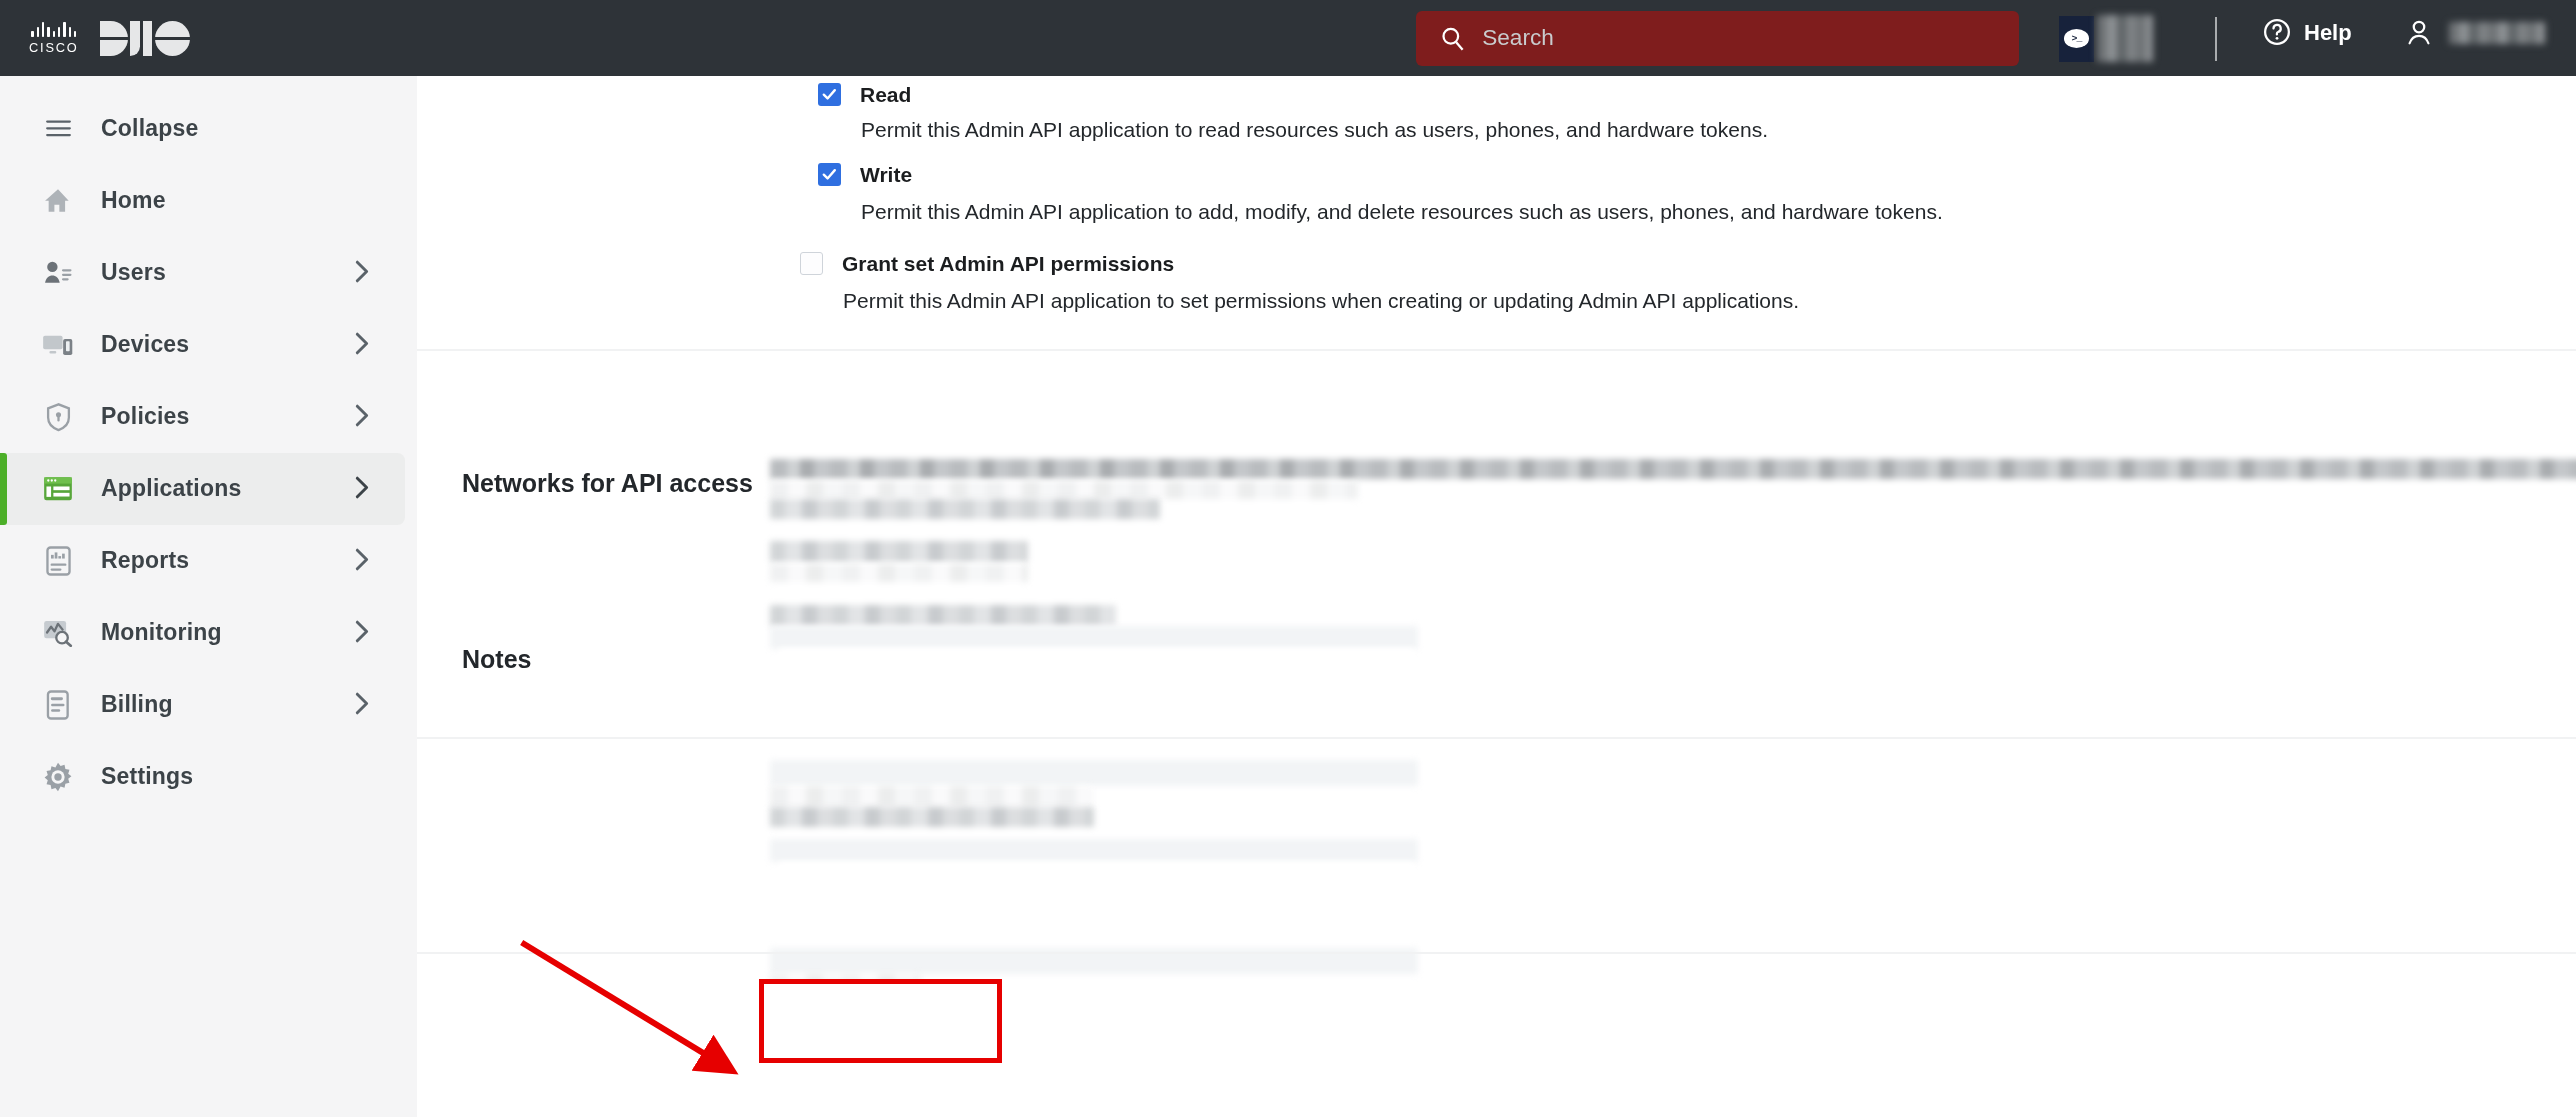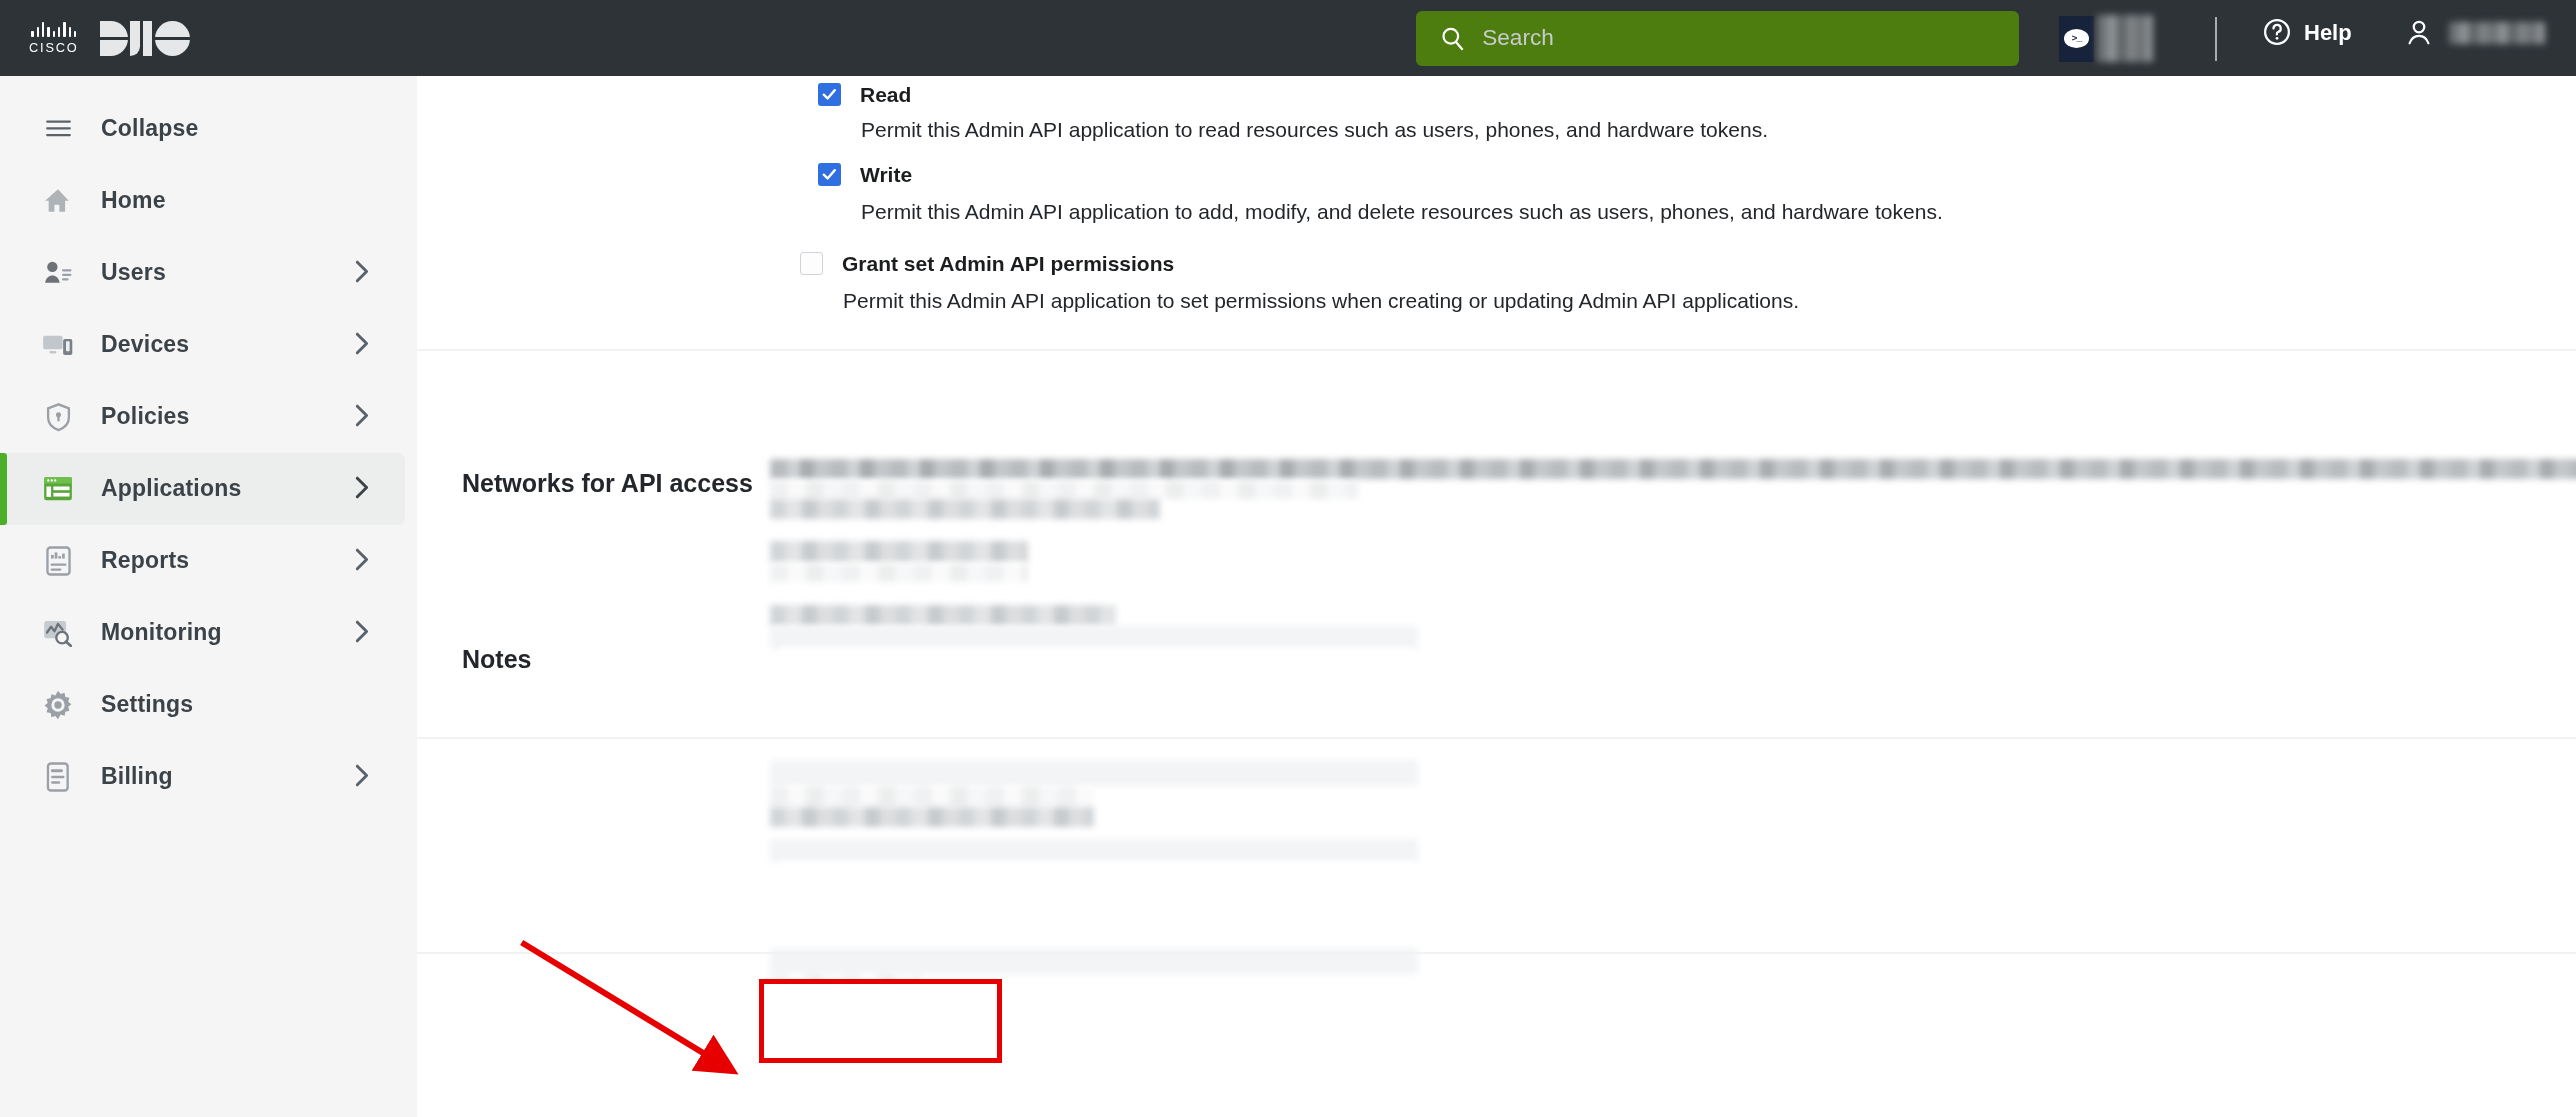--- a/index.html
+++ b/index.html
@@ -62,21 +62,21 @@
     background: #e6e7e8; border-radius: 50%;
   }
   .duo-o:after {
     content: ""; position: absolute; left: 0; top: 16px;
     width: 35px; height: 3px; background: #2e3338;
   }
 
   .search-wrap {
     position: absolute; left: 1416px; top: 10.5px;
     width: 603px; height: 55px;
-    background: #4d7c0f; border-radius: 6px;
+    background: #7f1d1d; border-radius: 6px;
     display: flex; align-items: center; padding-left: 22.6px; gap: 16.6px;
   }
   .search-icon svg { display: block; }
   .search-placeholder { color: #c9cbcd; font-size: 22.6px; }
 
   .org-chip {
     position: absolute; left: 2059px; top: 15px;
     display: flex; align-items: center; gap: 3px;
   }
   .org-icon {
@@ -390,44 +390,44 @@
       <span class="nav-label">Monitoring</span>
       <span class="nav-chevron">
         <svg width="16.6" height="24" viewBox="0 0 12 18" fill="none" stroke="#5a6269" stroke-width="2.2" stroke-linecap="round" stroke-linejoin="round">
             <polyline points="3,2 10,9 3,16"></polyline>
           </svg>
       </span>
     </div>
 
     <div class="nav-item">
       <span class="nav-icon">
-        <svg width="32" height="32" viewBox="0 0 26 26" fill="#9aa0a6">
-          <path d="M13 1.5l2.1 2.6 3.2-1 .7 3.3 3.3.7-1 3.2 2.6 2.1-2.6 2.1 1 3.2-3.3.7-.7 3.3-3.2-1L13 24.5l-2.1-2.6-3.2 1-.7-3.3-3.3-.7 1-3.2L2.1 13.5l2.6-2.1-1-3.2 3.3-.7.7-3.3 3.2 1z"></path>
-          <circle cx="13" cy="13" r="5.4" fill="#f5f5f6"></circle>
-          <circle cx="13" cy="13" r="3" fill="#9aa0a6"></circle>
-        </svg>
-      </span>
-      <span class="nav-label">Settings</span>
-    </div>
-
-    <div class="nav-item">
-      <span class="nav-icon">
         <svg width="25.6" height="32" viewBox="0 0 20 26" fill="none" stroke="#9aa0a6" stroke-width="1.9">
           <rect x="2" y="2" width="16" height="22" rx="2.5"></rect>
           <line x1="5.5" y1="8" x2="13" y2="8" stroke-width="2.4" stroke-linecap="round"></line>
           <line x1="5.5" y1="13" x2="14.5" y2="13" stroke-linecap="round"></line>
           <line x1="5.5" y1="17.5" x2="11" y2="17.5" stroke-linecap="round"></line>
         </svg>
       </span>
       <span class="nav-label">Billing</span>
       <span class="nav-chevron">
         <svg width="16.6" height="24" viewBox="0 0 12 18" fill="none" stroke="#5a6269" stroke-width="2.2" stroke-linecap="round" stroke-linejoin="round">
             <polyline points="3,2 10,9 3,16"></polyline>
           </svg>
       </span>
+    </div>
+
+    <div class="nav-item">
+      <span class="nav-icon">
+        <svg width="32" height="32" viewBox="0 0 26 26" fill="#9aa0a6">
+          <path d="M13 1.5l2.1 2.6 3.2-1 .7 3.3 3.3.7-1 3.2 2.6 2.1-2.6 2.1 1 3.2-3.3.7-.7 3.3-3.2-1L13 24.5l-2.1-2.6-3.2 1-.7-3.3-3.3-.7 1-3.2L2.1 13.5l2.6-2.1-1-3.2 3.3-.7.7-3.3 3.2 1z"></path>
+          <circle cx="13" cy="13" r="5.4" fill="#f5f5f6"></circle>
+          <circle cx="13" cy="13" r="3" fill="#9aa0a6"></circle>
+        </svg>
+      </span>
+      <span class="nav-label">Settings</span>
     </div>
   </nav>
 
   <main class="main">
 
     <div class="perm-row" style="left:401px; top:6.8px;">
       <span class="cb checked">
         <svg width="16.6" height="16.6" viewBox="0 0 24 24" fill="none" stroke="#ffffff" stroke-width="3.4" stroke-linecap="round" stroke-linejoin="round">
             <polyline points="4,12.5 9.5,18 20,6"></polyline>
           </svg>

